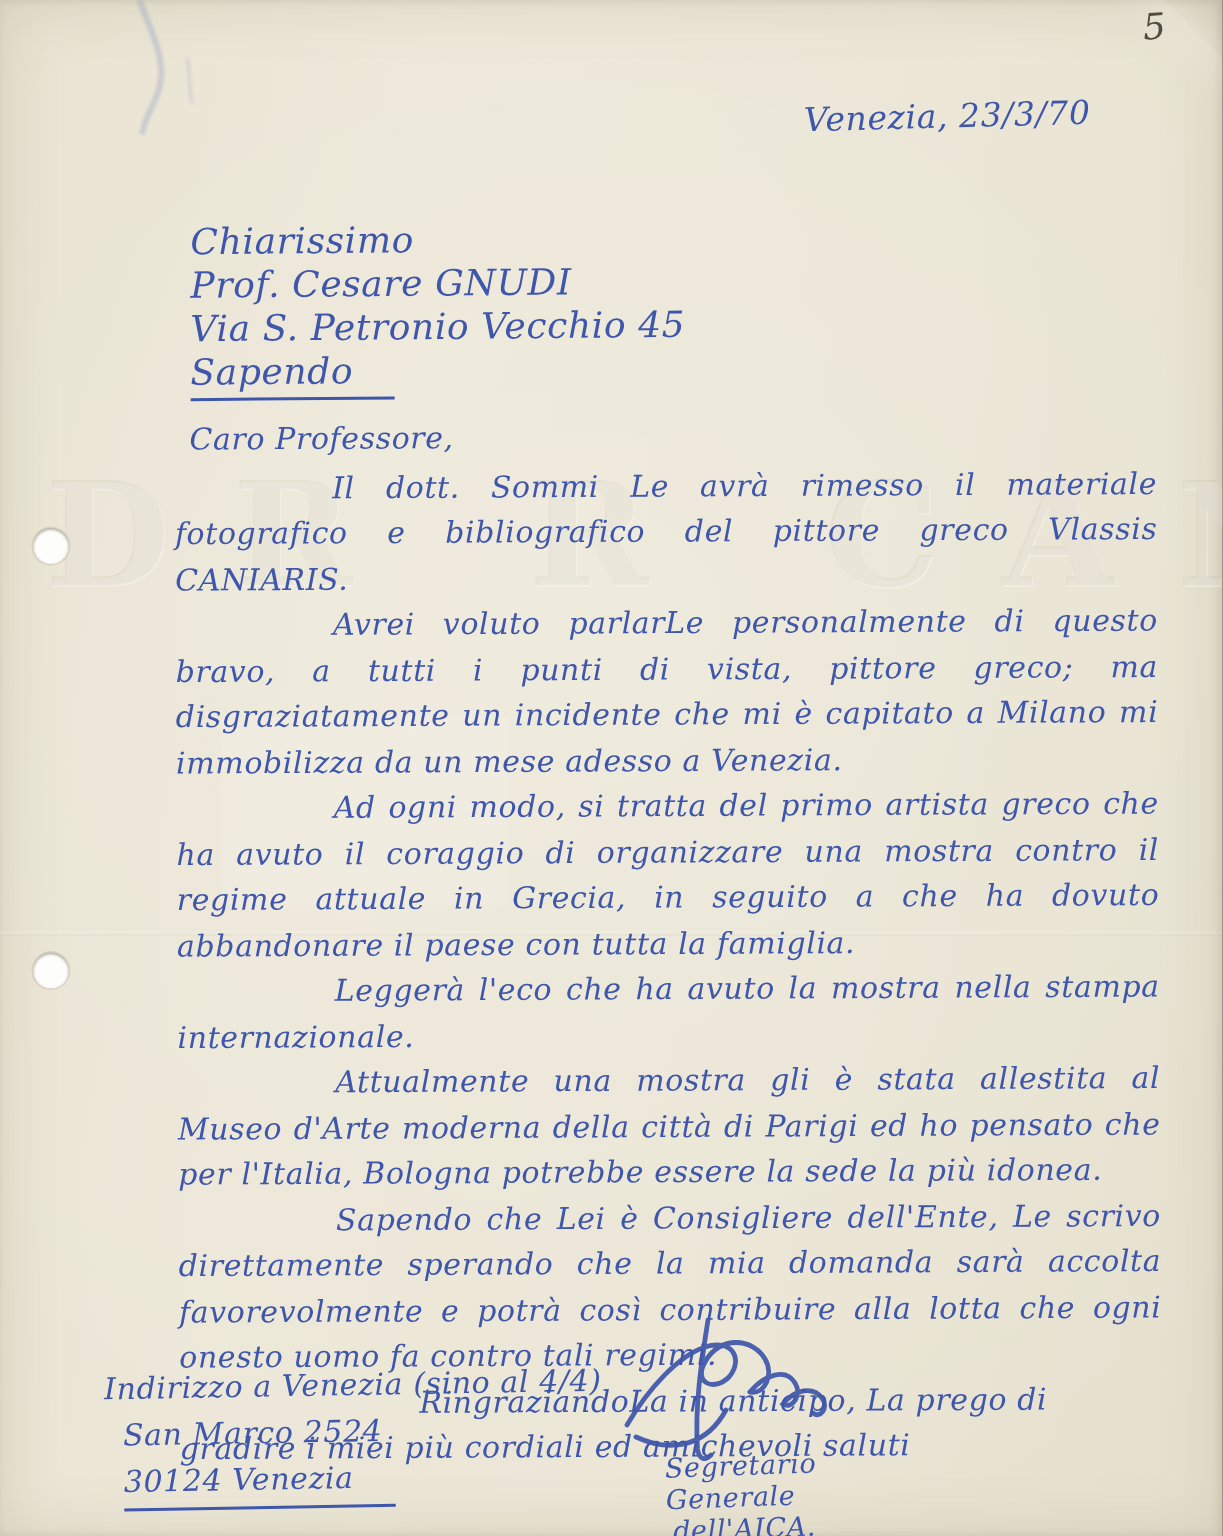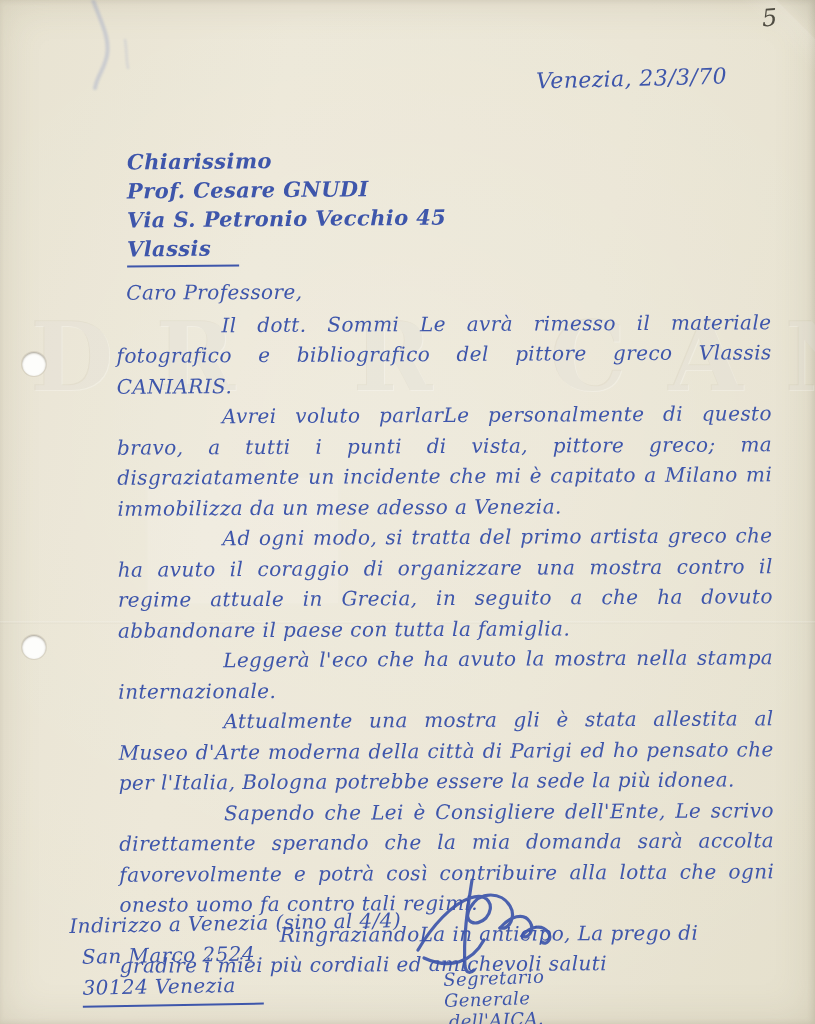--- a/index.html
+++ b/index.html
@@ -78,23 +78,22 @@
   .hole.h2 { top: 635px; }
   .date-line {
     position: absolute;
     left: 536px; top: 66px;
     font-size: 22px;
     transform: rotate(-1.5deg);
   }
   .recipient {
     position: absolute;
     left: 127px; top: 146px;
-    font-size: 21px;
+    font-size: 24px;
     line-height: 29px;
-    font-weight: bold;
   }
   .recipient .r-line { transform: rotate(-0.5deg); }
   .underlined {
     display: inline-block;
     border-bottom: 2px solid #3e56ab;
     padding-right: 28px;
     padding-bottom: 2px;
   }
   .letter-body {
     position: absolute;
@@ -149,21 +148,21 @@
   <div class="hole h2"></div>
 
   <div class="page-number">5</div>
 
   <div class="date-line hand">Venezia, 23/3/70</div>
 
   <div class="recipient hand">
     <div class="r-line">Chiarissimo</div>
     <div class="r-line">Prof. Cesare GNUDI</div>
     <div class="r-line">Via S. Petronio Vecchio 45</div>
-    <div class="r-line"><span class="underlined">Vlassis</span></div>
+    <div class="r-line"><span class="underlined">Sapendo</span></div>
   </div>
 
   <div class="letter-body hand">
     <div class="salutation">Caro Professore,</div>
     <p>Il dott. Sommi Le avrà rimesso il materiale fotografico e bibliografico del pittore greco Vlassis CANIARIS.</p>
     <p>Avrei voluto parlarLe personalmente di questo bravo, a tutti i punti di vista, pittore greco; ma disgraziatamente un incidente che mi è capitato a Milano mi immobilizza da un mese adesso a Venezia.</p>
     <p>Ad ogni modo, si tratta del primo artista greco che ha avuto il coraggio di organizzare una mostra contro il regime attuale in Grecia, in seguito a che ha dovuto abbandonare il paese con tutta la famiglia.</p>
     <p>Leggerà l'eco che ha avuto la mostra nella stampa internazionale.</p>
     <p>Attualmente una mostra gli è stata allestita al Museo d'Arte moderna della città di Parigi ed ho pensato che per l'Italia, Bologna potrebbe essere la sede la più idonea.</p>
     <p>Sapendo che Lei è Consigliere dell'Ente, Le scrivo direttamente sperando che la mia domanda sarà accolta favorevolmente e potrà così contribuire alla lotta che ogni onesto uomo fa contro tali regimi.</p>

